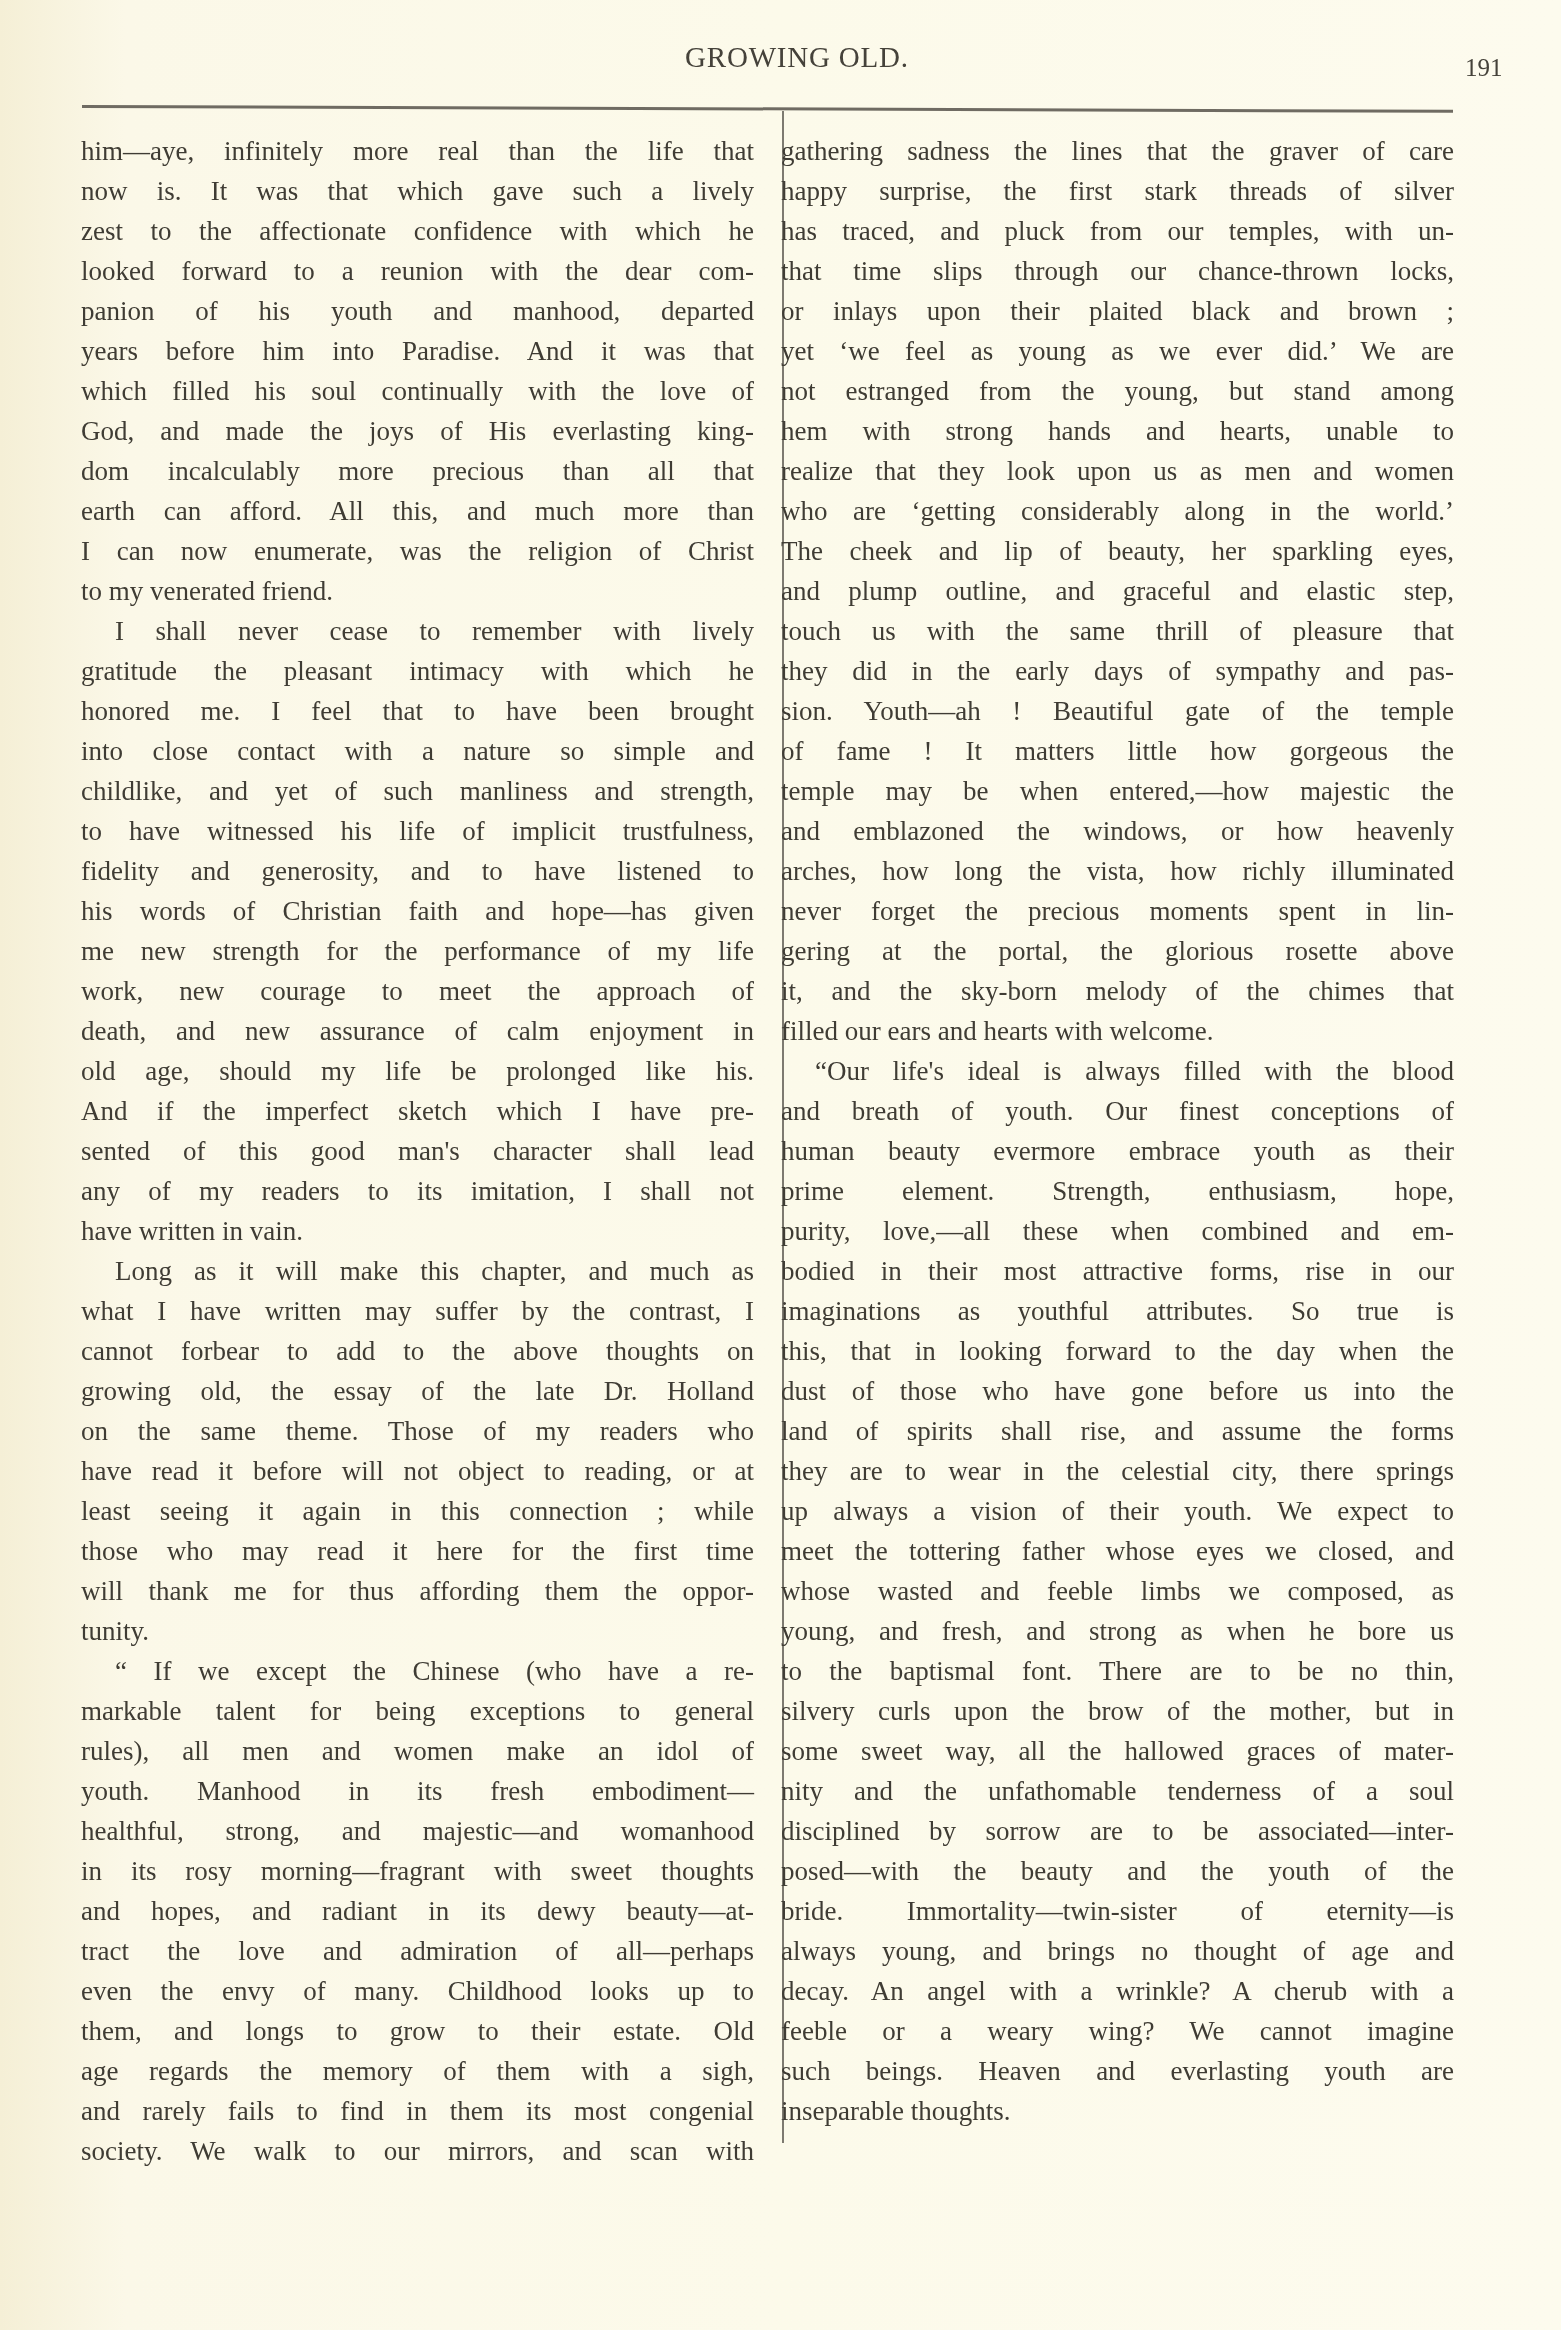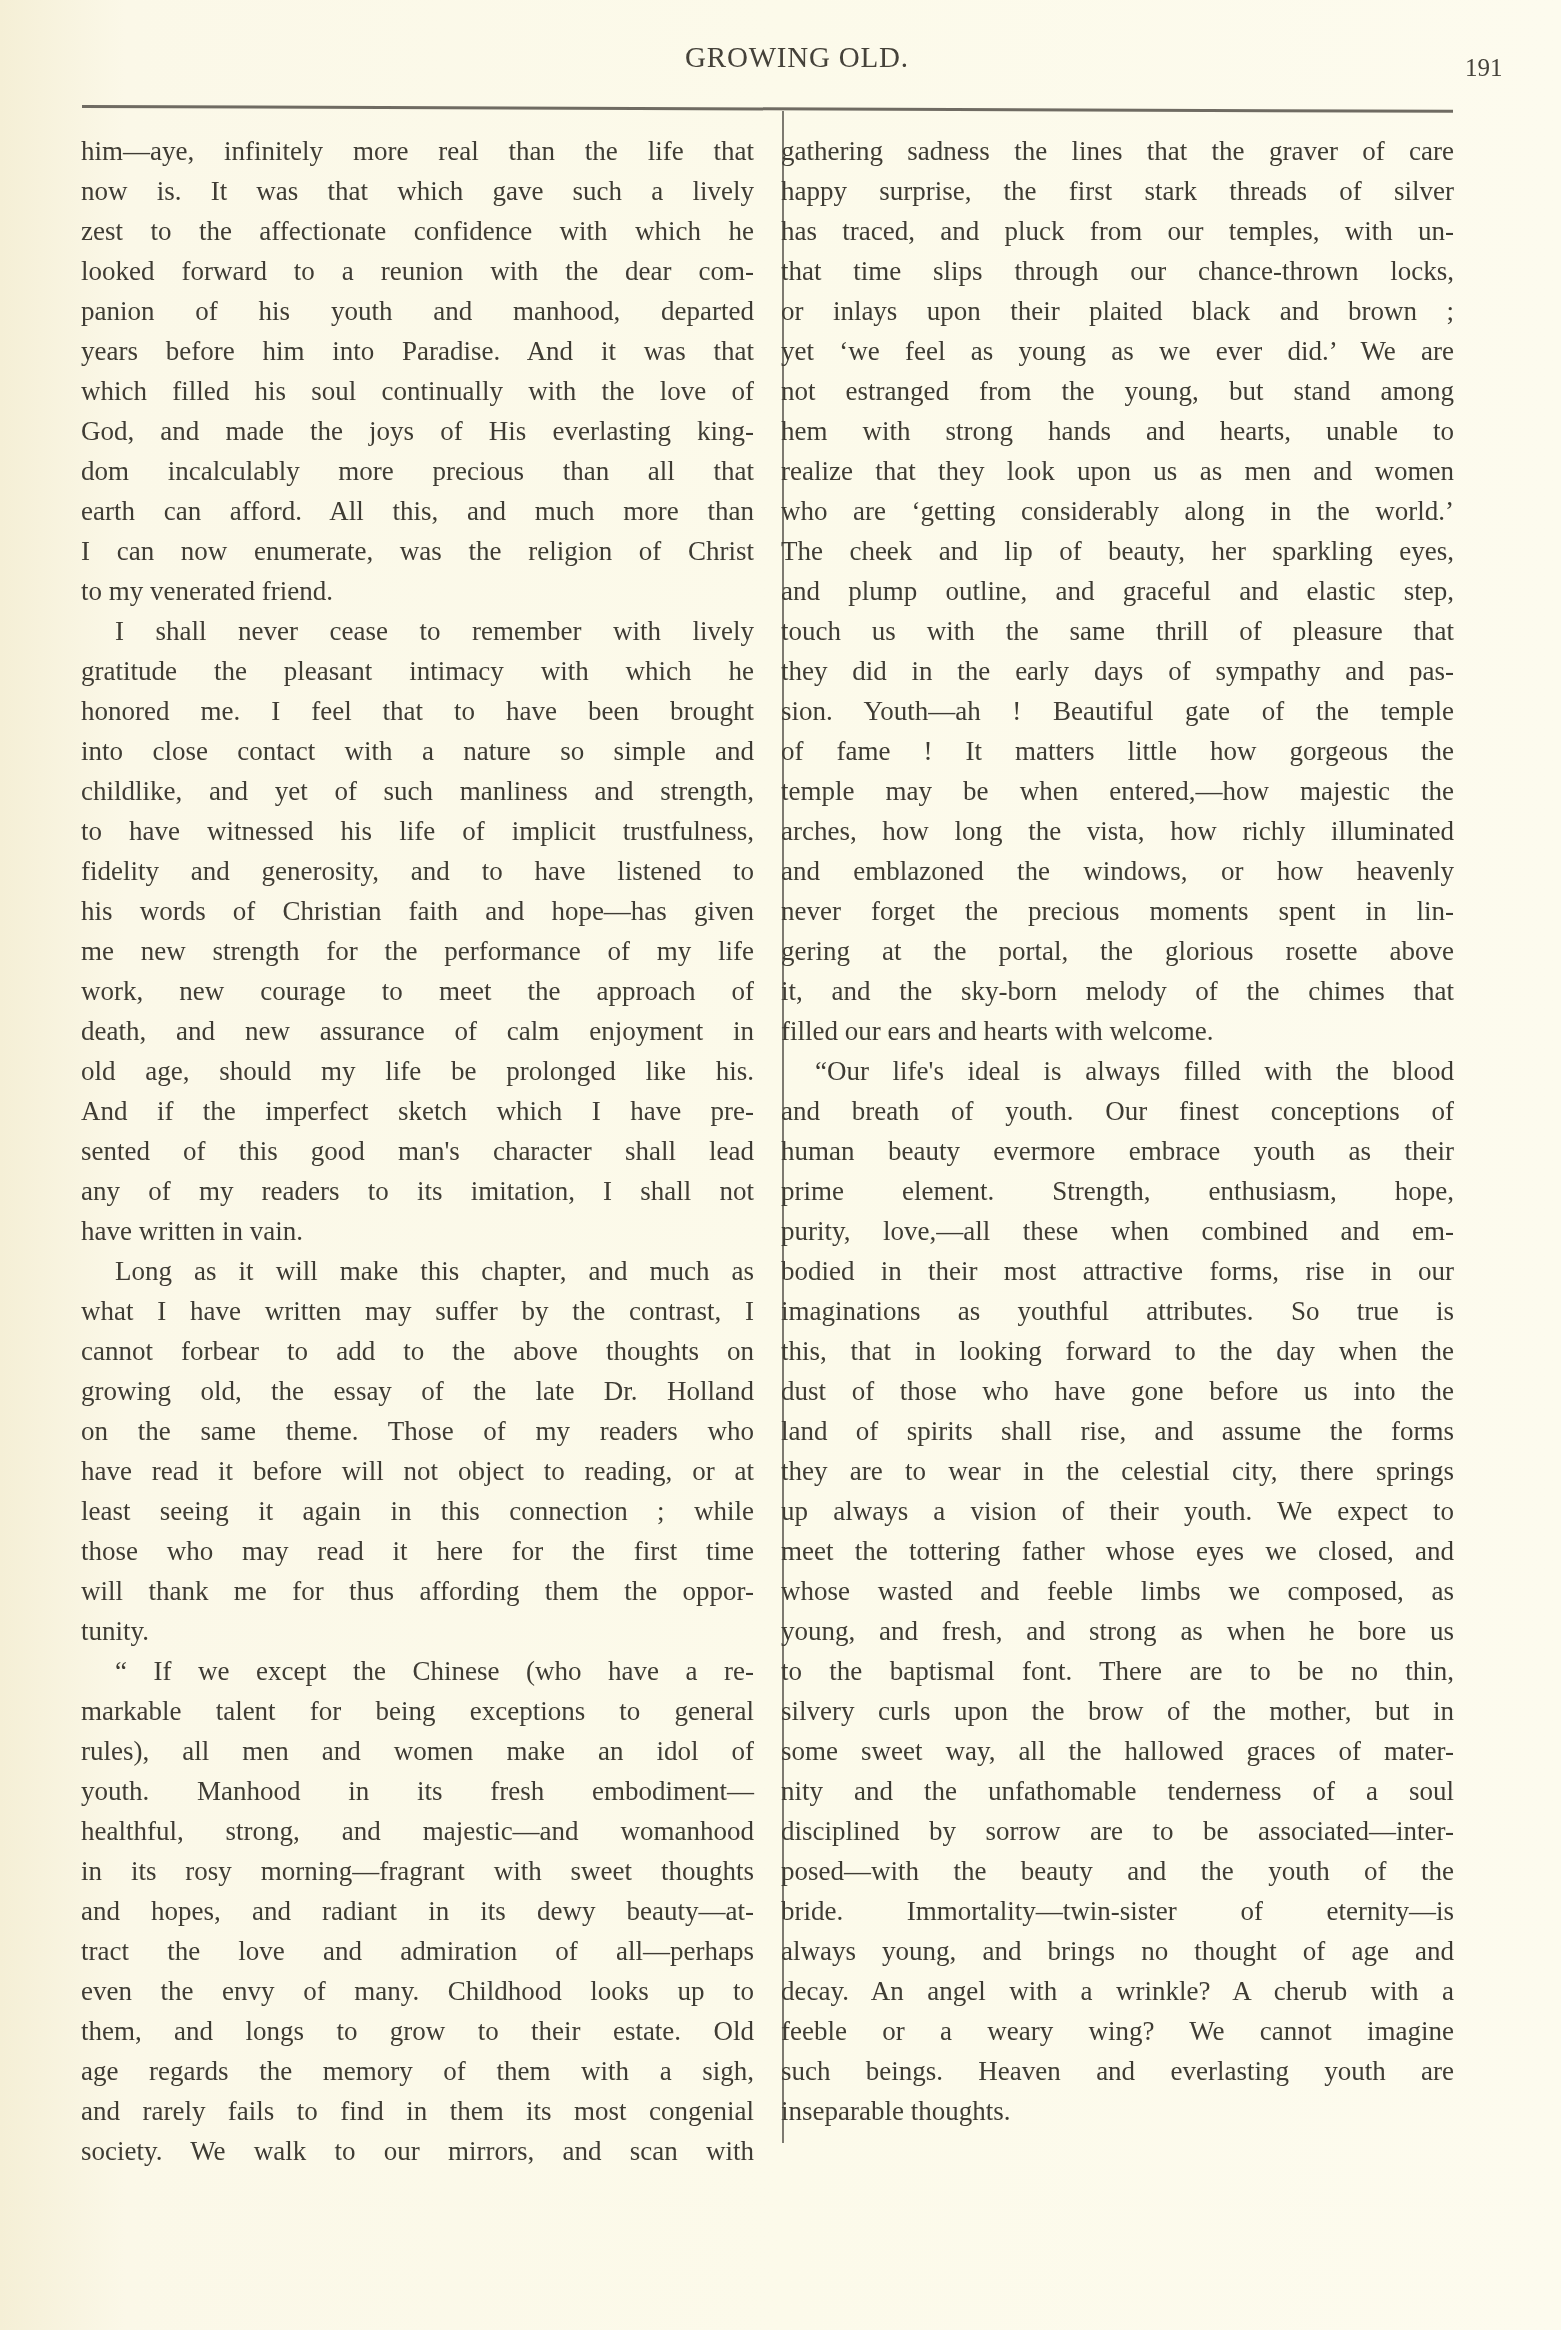--- a/index.html
+++ b/index.html
@@ -151,22 +151,22 @@
     <span class="line">hem with strong hands and hearts, unable to</span>
     <span class="line">realize that they look upon us as men and women</span>
     <span class="line">who are ‘getting considerably along in the world.’</span>
     <span class="line">The cheek and lip of beauty, her sparkling eyes,</span>
     <span class="line">and plump outline, and graceful and elastic step,</span>
     <span class="line">touch us with the same thrill of pleasure that</span>
     <span class="line">they did in the early days of sympathy and pas-</span>
     <span class="line">sion.  Youth—ah !  Beautiful gate of the temple</span>
     <span class="line">of fame !  It matters little how gorgeous the</span>
     <span class="line">temple may be when entered,—how majestic the</span>
+    <span class="line">and emblazoned the windows, or how heavenly</span>
     <span class="line">arches, how long the vista, how richly illuminated</span>
-    <span class="line">and emblazoned the windows, or how heavenly</span>
     <span class="line">never forget the precious moments spent in lin-</span>
     <span class="line">gering at the portal, the glorious rosette above</span>
     <span class="line">it, and the sky-born melody of the chimes that</span>
     <span class="line last">filled our ears and hearts with welcome.</span>
     <span class="line indent">“Our life's ideal is always filled with the blood</span>
     <span class="line">and breath of youth.  Our finest conceptions of</span>
     <span class="line">human beauty evermore embrace youth as their</span>
     <span class="line">prime element.  Strength, enthusiasm, hope,</span>
     <span class="line">purity, love,—all these when combined and em-</span>
     <span class="line">bodied in their most attractive forms, rise in our</span>

